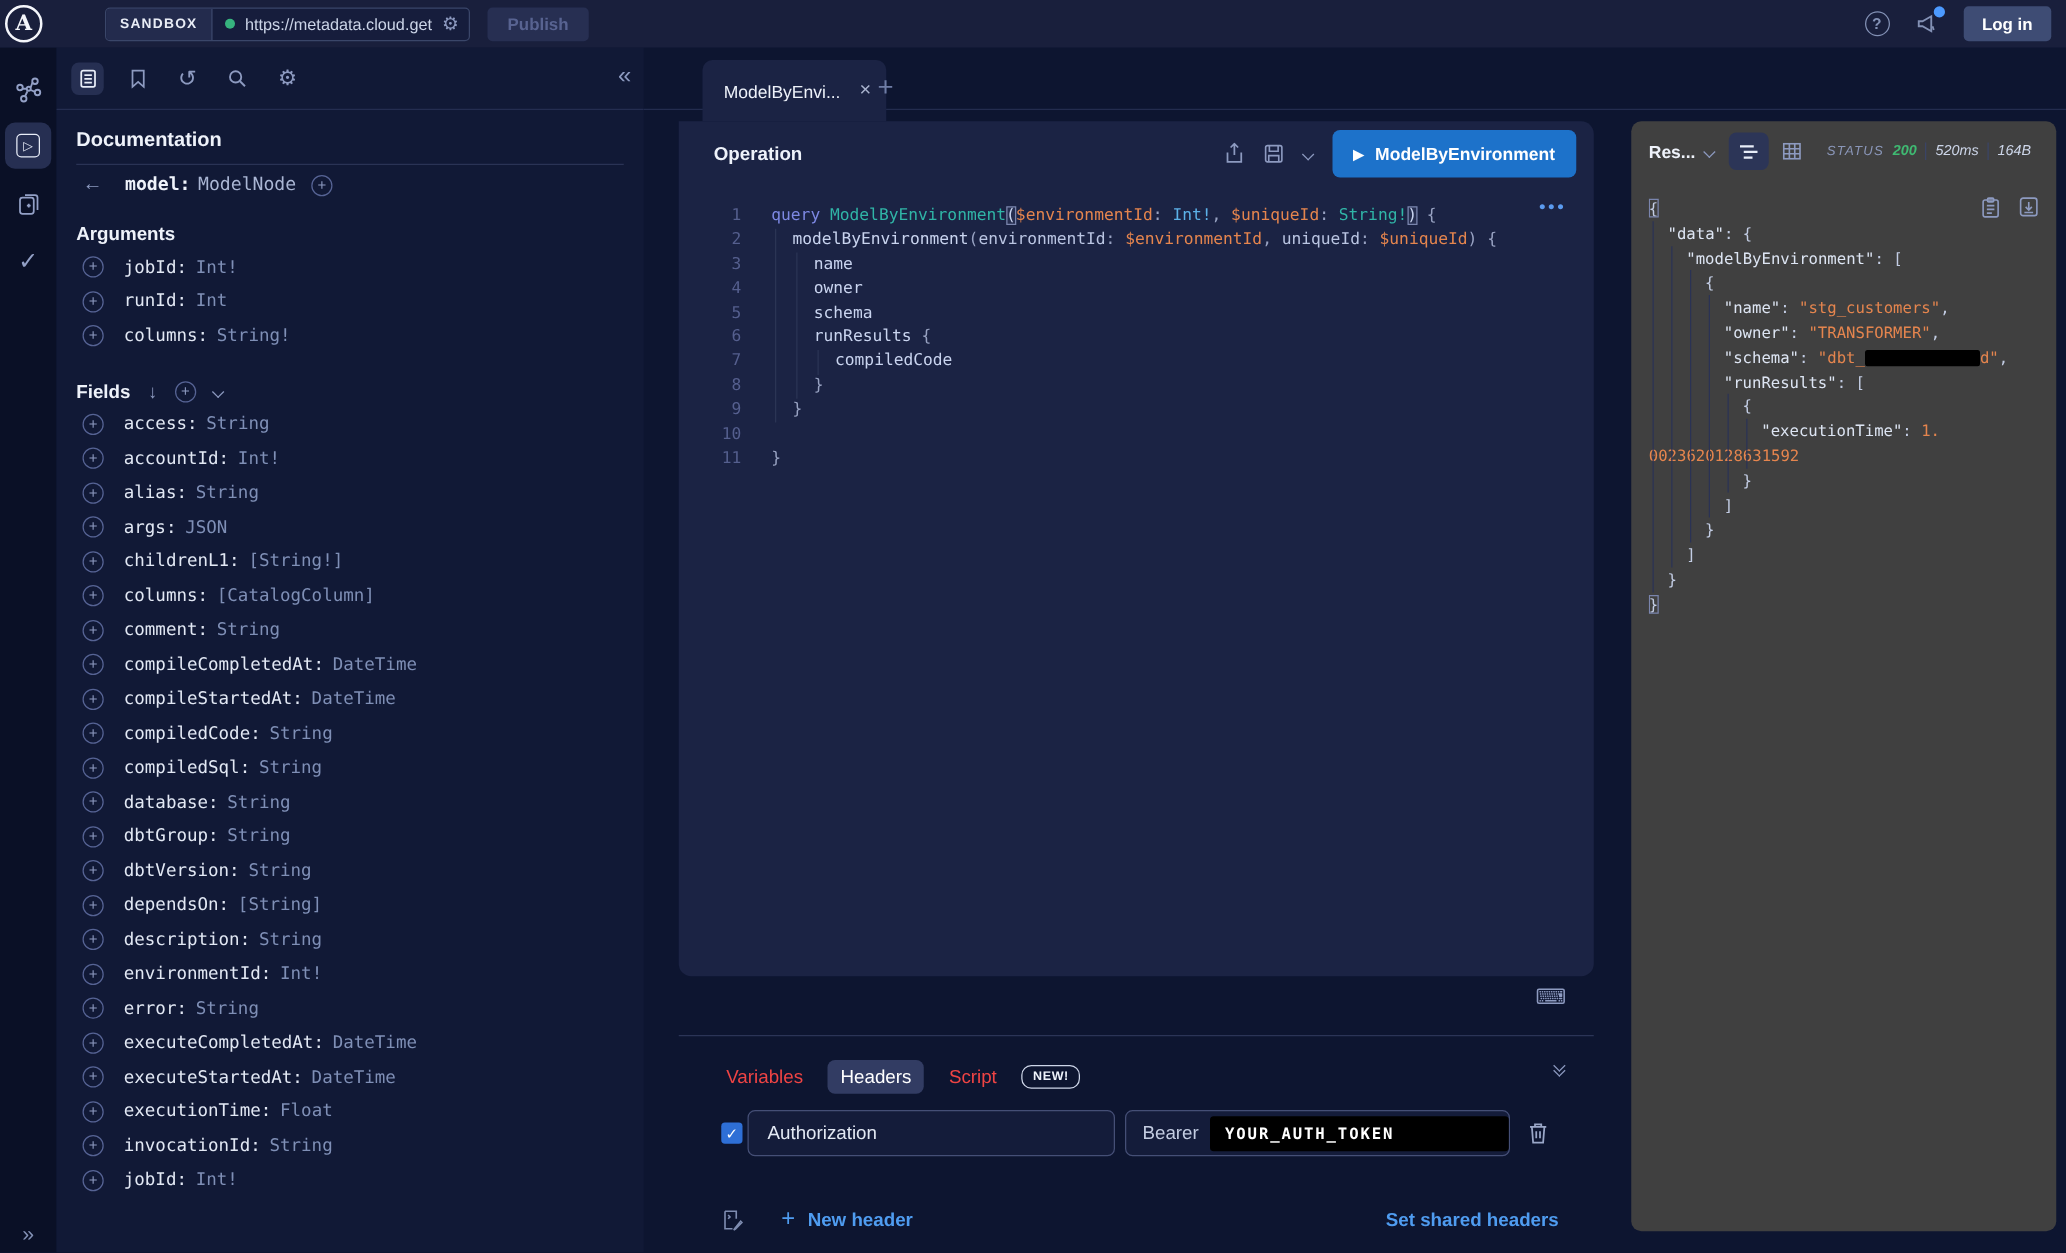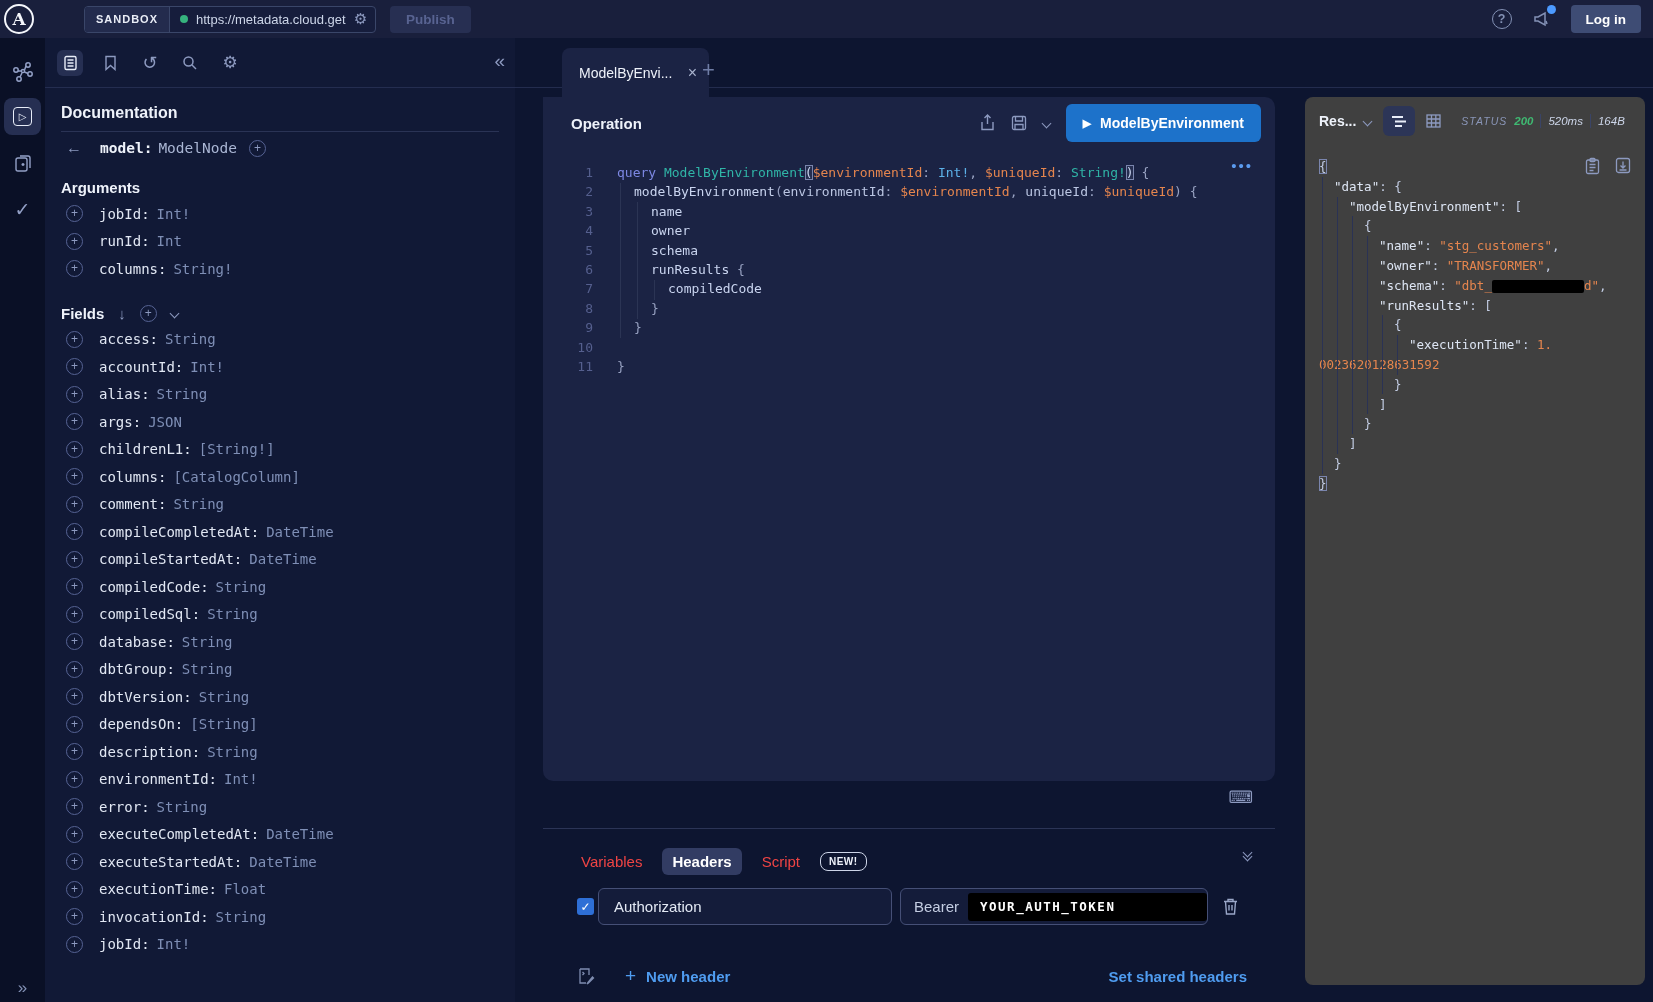--- a/index.html
+++ b/index.html
@@ -85,21 +85,21 @@
   .tk-ts{color:#30b5a7} .tk-p{color:#98a2c2} .tk-f{color:#c9d4ef} .tk-a{color:#bac5e2}
   .tk-brk{color:#c9d4ef; outline:1px solid #7a85ad; outline-offset:-1px; background:rgba(122,133,173,.12);}
   .guide { position:absolute; width:1px; background:#2b3454; }
   .kebab { position:absolute; top:60px; right:22px; color:#5b9bef; font-size:15px; letter-spacing:2px; }
   .kbd-icon { position:absolute; top:690px; right:22px; color:#8d9ac0; font-size:17px; }
   .card-divider { position:absolute; left:0; right:0; top:731px; height:1px; background:#2b3456; }
 
   
   .btabs { position:absolute; left:28px; top:751px; display:flex; align-items:center; gap:10px; }
   .btab { font-size:15px; color:#ef4444; padding:5px 10px; }
-  .btab.sel { background:#323c63; border-radius:6px; color:#fff; font-weight:bold; }
+  .btab.sel { background:#323c63; border-radius:6px; color:#fff; font-weight:normal; }
   .new-badge { border:1.5px solid #cdd5e8; border-radius:8px; font-size:10px; font-weight:bold;
                letter-spacing:.5px; color:#eef2fa; padding:3px 8px; }
   .collapse-dbl { position:absolute; top:755px; right:24px; color:#8d9ac0; display:flex; flex-direction:column; }
   .collapse-dbl .chev { margin-top:-3px; }
   .hdr-row { position:absolute; left:0; right:0; top:791px; height:38px; }
   .checkbox { position:absolute; left:34px; top:10px; width:17px; height:17px; background:#2e6fd6; border-radius:3px;
               color:#fff; font-size:12px; display:flex; align-items:center; justify-content:center; }
   .inp { position:absolute; top:0; height:37px; border:1px solid #454f76; border-radius:6px; background:#141c3a;
          display:flex; align-items:center; font-size:15px; }
   .inp-key { left:55px; width:294px; padding-left:15px; color:#e3e9f4; }

